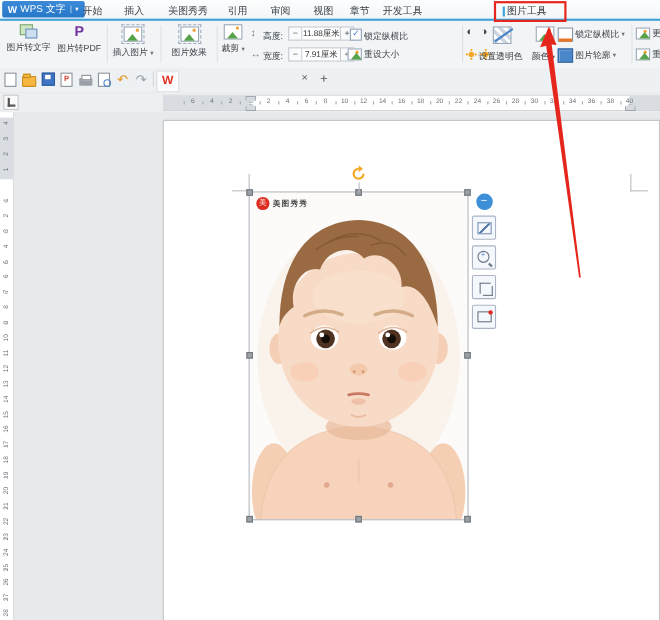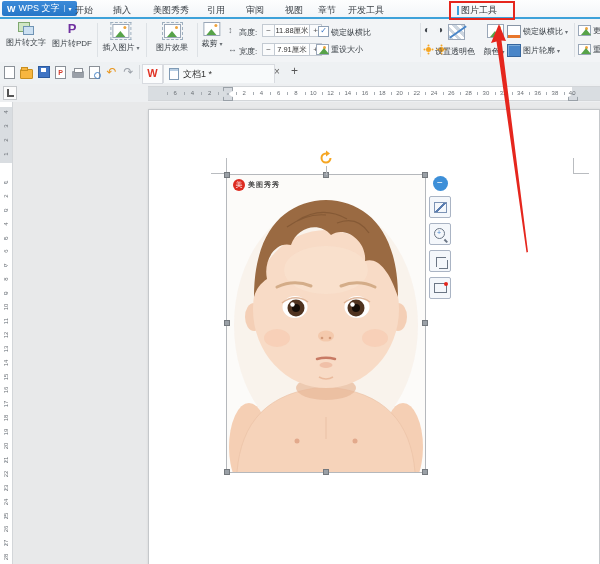--- a/index.html
+++ b/index.html
@@ -266,24 +266,20 @@
       <span class="qi">
           <span class="i-undo">↶</span>
         </span>
       <span class="qi">
           <span class="i-redo">↷</span>
         </span>
       <span class="qsep"></span>
       <span class="qcaret">▾</span>
     </div>
     <div class="wbox">W</div>
-    <div class="doctab">
-      <span class="dicon"></span>
-      <span>文档1 *</span>
-    </div>
     <span class="tclose">×</span>
     <span class="tadd">+</span>
   </div>
 
   <div class="rulerrow">
     <span class="tabsel"></span>
     <div class="hruler" id="hruler">
       <span class="hmarg"></span>
       <span class="hmargR"></span>
       <span class="ind ind-down" style="left:75px;top:0;width:8px;height:5px"></span>

